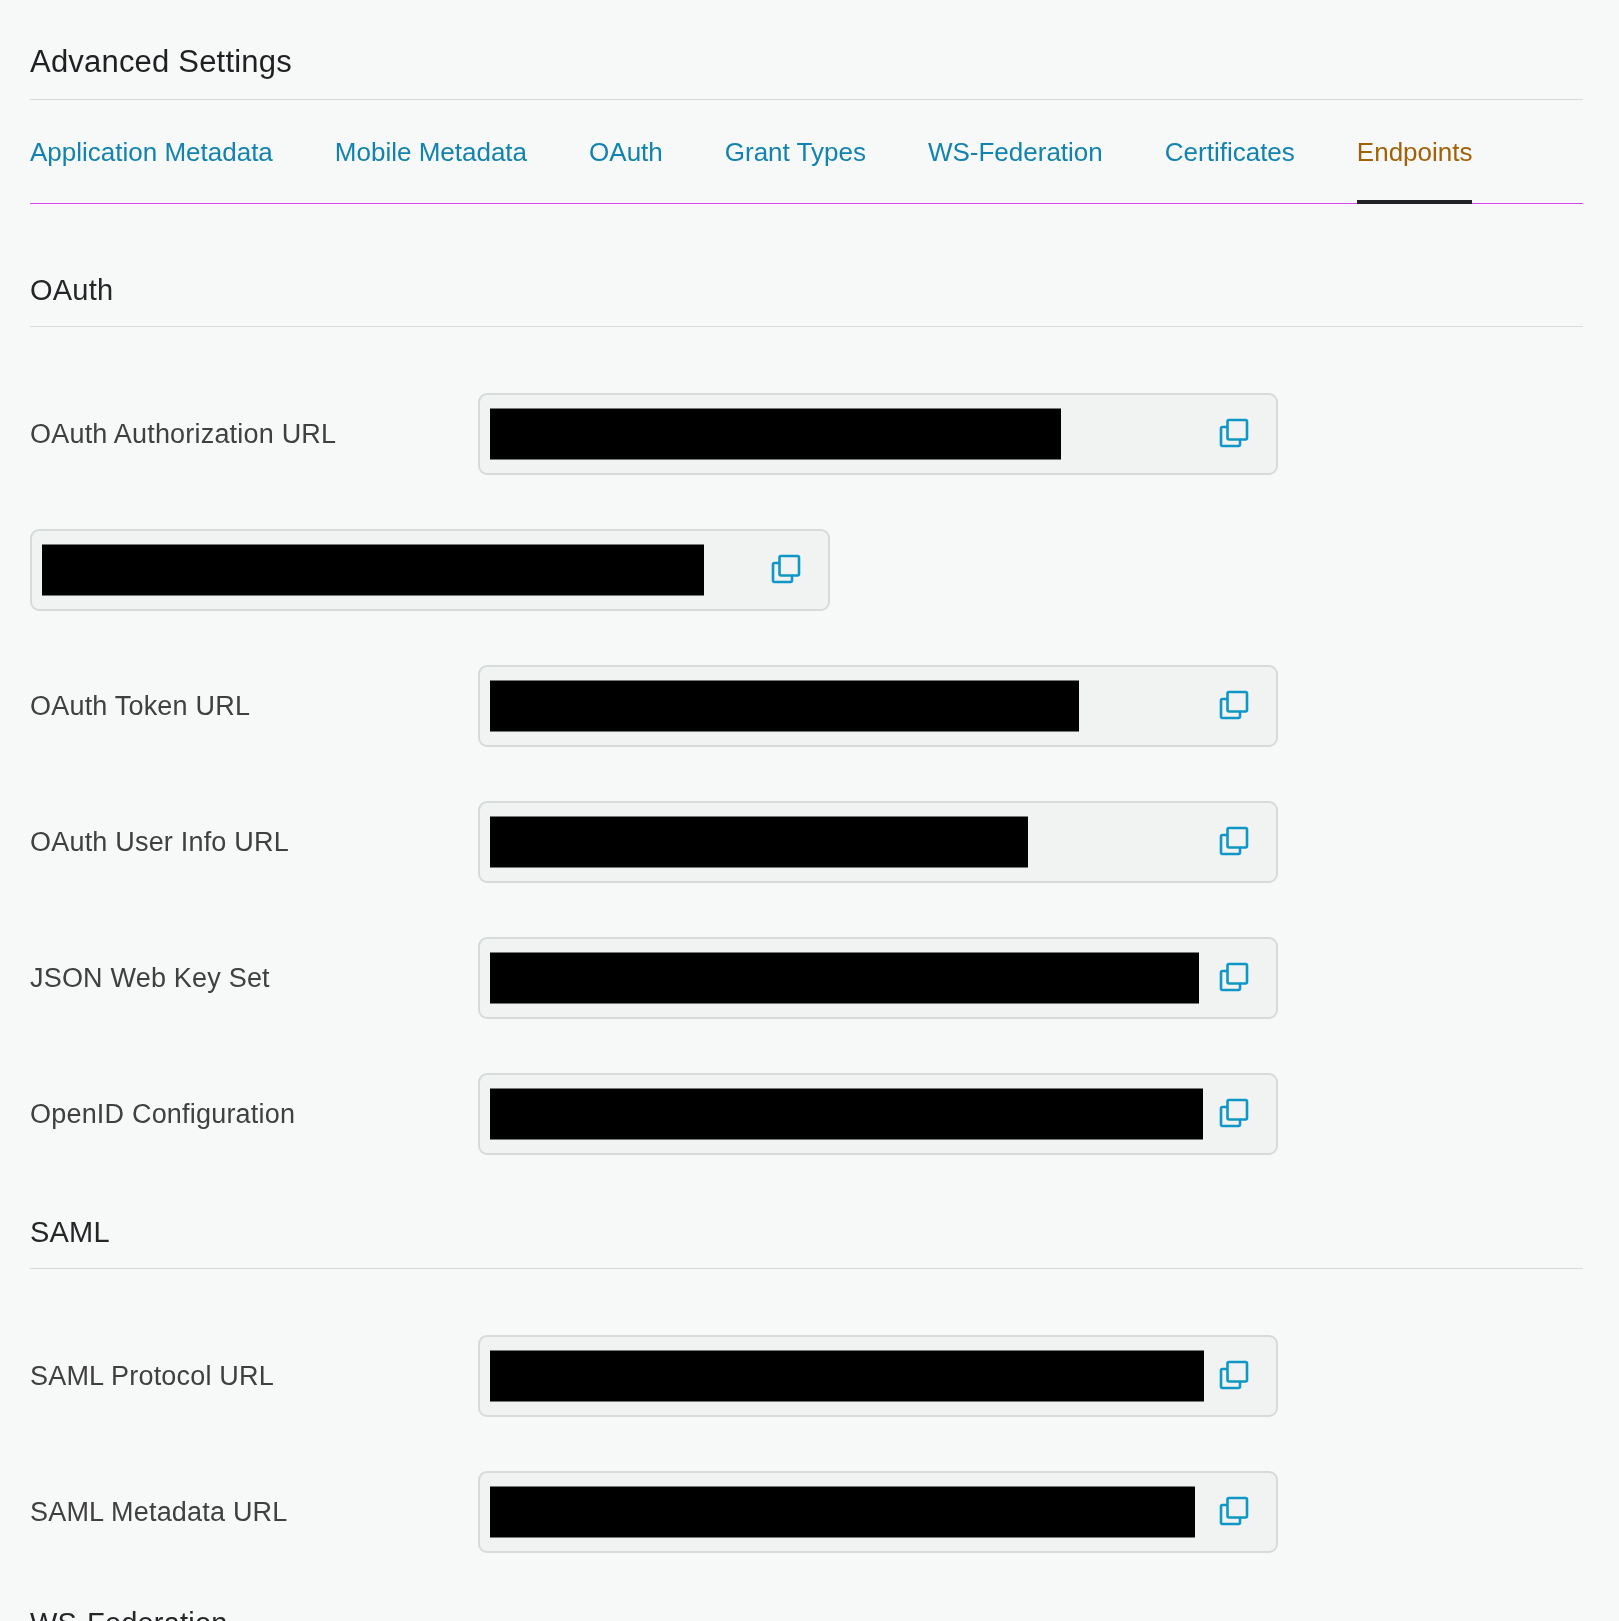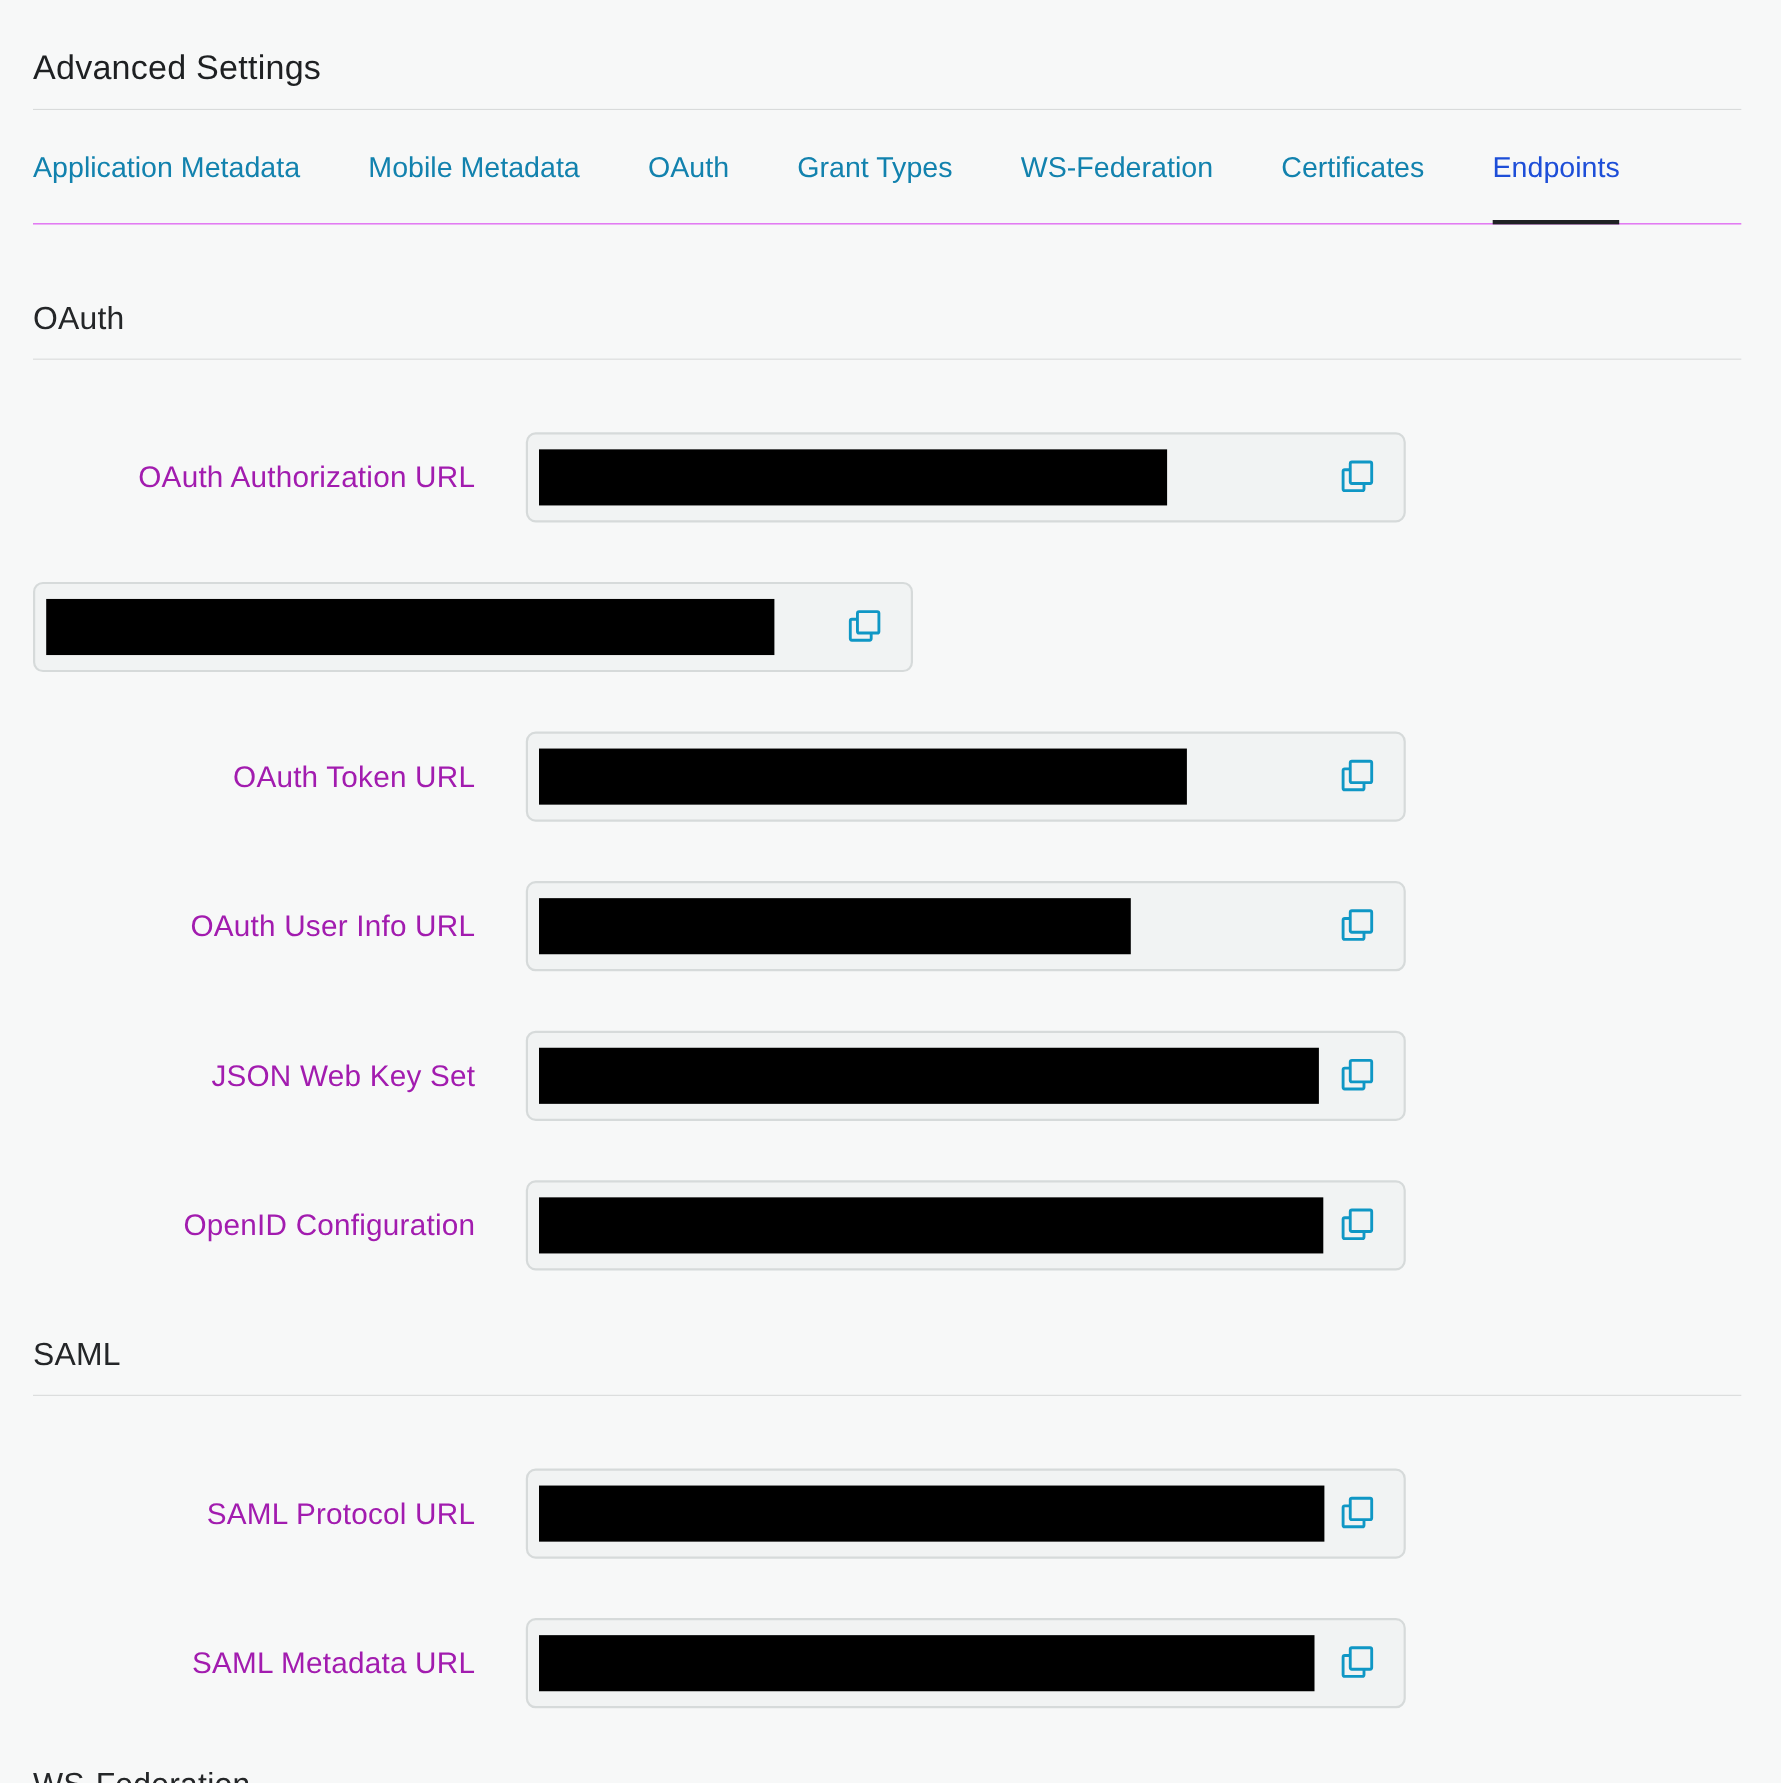--- a/index.html
+++ b/index.html
@@ -42,21 +42,21 @@
     font-size: 26px;
     line-height: 1;
     color: #1282ae;
     cursor: pointer;
     height: 100%;
     display: flex;
     align-items: center;
     white-space: nowrap;
   }
   .tab.active {
-    color: #1d4ed8;
+    color: #a16207;
   }
   .tab.active::after {
     content: "";
     position: absolute;
     left: 0;
     right: 0;
     bottom: -1px;
     height: 4px;
     background: #1f2124;
   }
@@ -83,24 +83,24 @@
   }
   .field-row {
     display: flex;
     align-items: center;
     height: 82px;
     margin-bottom: 54px;
   }
   .field-label {
     flex: 0 0 402px;
     width: 402px;
-    text-align: right;
+    text-align: left;
     font-size: 27px;
     font-weight: 500;
-    color: #a21caf;
+    color: #404040;
     margin-right: 46px;
     letter-spacing: 0.2px;
     white-space: nowrap;
   }
   .field-box {
     position: relative;
     width: 800px;
     height: 82px;
     background: #f1f3f3;
     border: 2px solid #d6dada;

